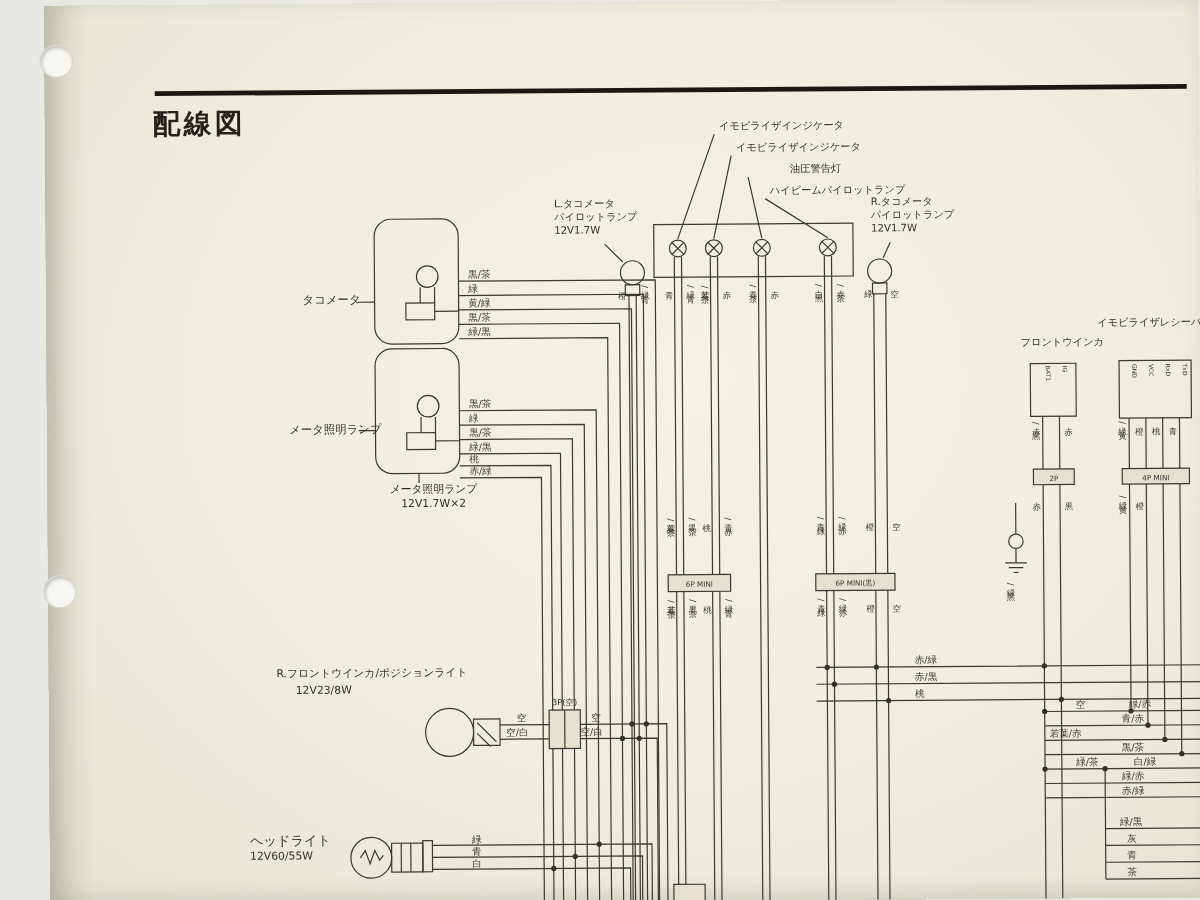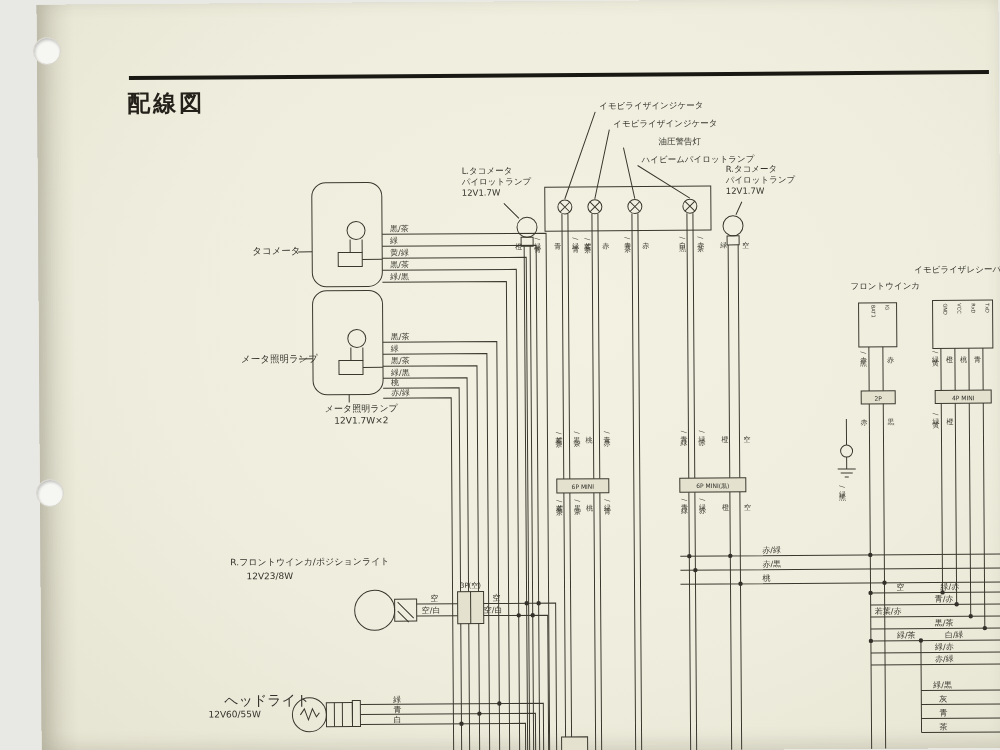--- a/index.html
+++ b/index.html
@@ -185,21 +185,21 @@
     <div>メータ照明ランプ</div>
     <div>12V1.7W×2</div>
   </div>
 
   <div class="lbl" style="left:812px;top:282px">フロントウインカ</div>
   <div class="lbl" style="left:876px;top:266px">イモビライザレシーバ</div>
 
   <div class="lbl" style="left:190px;top:554px;font-size:9px">R.フロントウインカ/ポジションライト</div>
   <div class="lbl" style="left:206px;top:568px;font-size:9px">12V23/8W</div>
 
-  <div class="lbl" style="left:183px;top:692px;font-size:14px">ヘッドライト</div>
+  <div class="lbl" style="left:167px;top:692px;font-size:11px">ヘッドライト</div>
   <div class="lbl" style="left:167px;top:706px;font-size:9px">12V60/55W</div>
 
   <div id="wire-labels">
       <span class="wl" style="left: 352px; top: 223px;">黒/茶</span>
       <span class="wl" style="left: 352px; top: 235px;">緑</span>
       <span class="wl" style="left: 352px; top: 247px;">黄/緑</span>
       <span class="wl" style="left: 352px; top: 259px;">黒/茶</span>
       <span class="wl" style="left: 352px; top: 271px;">緑/黒</span>
       <span class="wl" style="left: 352px; top: 331px;">黒/茶</span>
       <span class="wl" style="left: 352px; top: 343px;">緑</span>

